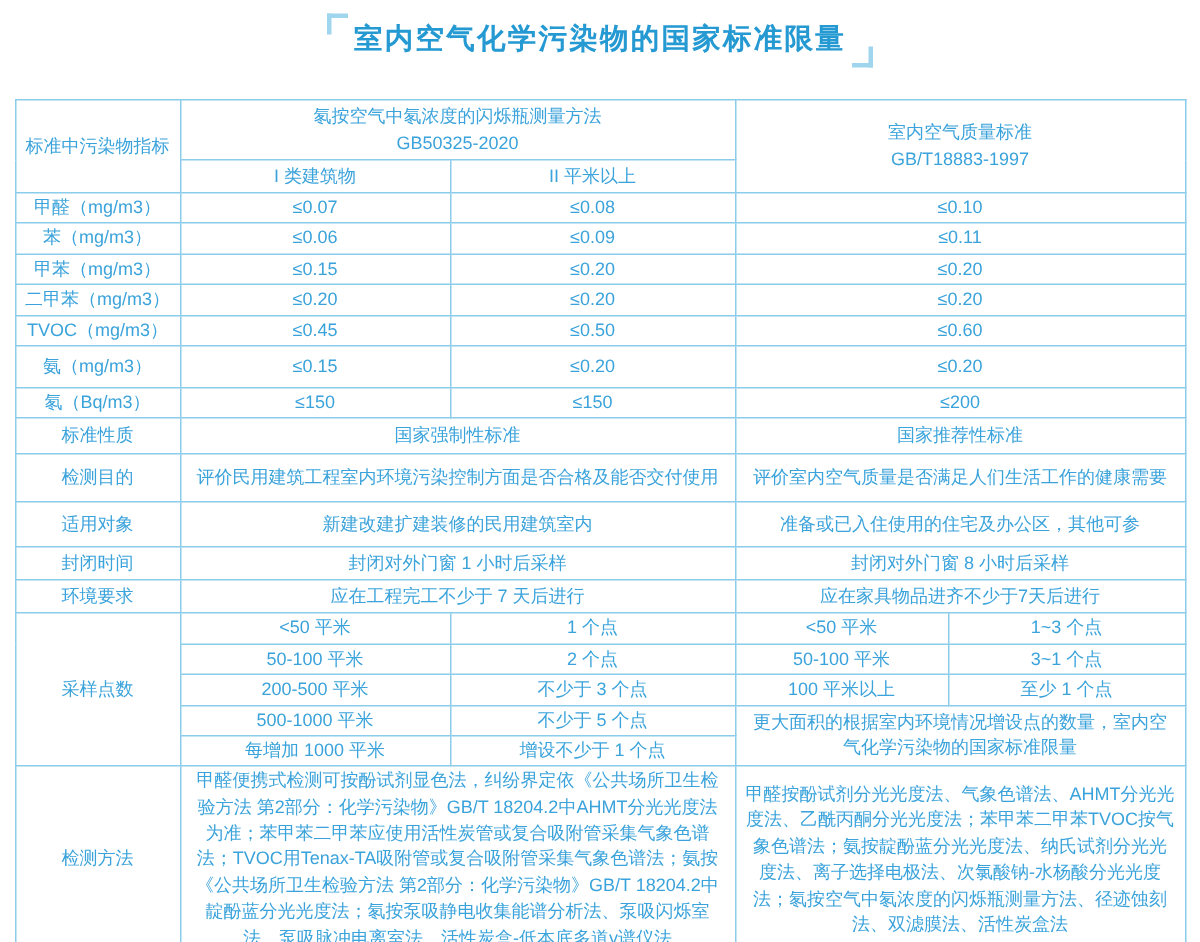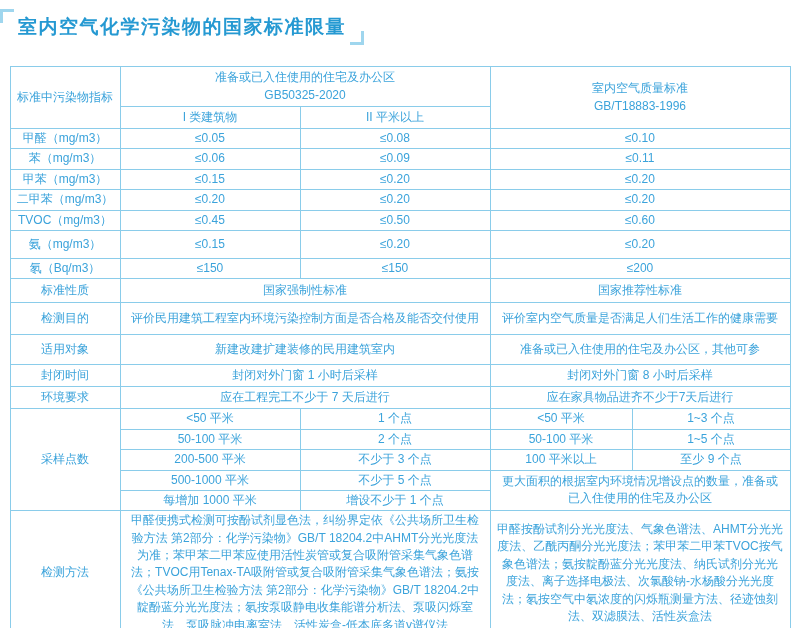--- a/index.html
+++ b/index.html
@@ -1,20 +1,20 @@
 <!DOCTYPE html>
 <html><head>
 <meta charset="utf-8">
 <style>
   html,body{margin:0;padding:0;}
   body{
     width:800px;height:628px;background:#ffffff;overflow:hidden;
     font-family:"Liberation Sans","DejaVu Sans",sans-serif;
   }
-  .title-wrap{height:52px;padding-top:14px;}
+  .title-wrap{height:52px;padding-top:14px;text-align:center;}
   .page-title{
     display:inline-block;font-size:19px;font-weight:bold;color:#2599d2;
     letter-spacing:1.5px;line-height:26px;
   }
   .br-tl{display:inline-block;width:11px;height:11px;border-top:3px solid #9fd6ee;
     border-left:3px solid #9fd6ee;vertical-align:top;margin-right:4px;margin-top:-5px;}
   .br-br{display:inline-block;width:11px;height:11px;border-bottom:3px solid #9fd6ee;
     border-right:3px solid #9fd6ee;vertical-align:bottom;margin-left:4px;margin-bottom:-5px;}
 
   table.std{
@@ -43,36 +43,36 @@
       <col style="width:180px">
       <col style="width:190px">
       <col style="width:142px">
       <col style="width:158px">
   </colgroup>
 
   <tbody>
       <tr style="height:40px">
     <td rowspan="2" class="hdr">标准中污染物指标</td>
     <td colspan="2" class="hdr">
-      <span>准备或已入住使用的住宅及办公区</span><br>
+      <span>氡按空气中氡浓度的闪烁瓶测量方法</span><br>
       <span>GB50325-2020</span>
     </td>
     <td colspan="2" rowspan="2" class="hdr">
       <span>室内空气质量标准</span><br>
-      <span>GB/T18883-1996</span>
+      <span>GB/T18883-1997</span>
     </td>
   </tr>
   <tr style="height:22px">
     <td class="hdr">I 类建筑物</td>
     <td class="hdr">II 平米以上</td>
   </tr>
 
   <tr style="height:14px">
     <td>甲醛（mg/m3）</td>
-    <td>≤0.05</td>
+    <td>≤0.07</td>
     <td>≤0.08</td>
     <td colspan="2" class="red">≤0.10</td>
   </tr>
   <tr style="height:20px">
     <td>苯（mg/m3）</td>
     <td>≤0.06</td>
     <td>≤0.09</td>
     <td colspan="2" class="red">≤0.11</td>
   </tr>
   <tr style="height:20px">
@@ -136,32 +136,32 @@
     <td rowspan="5">采样点数</td>
     <td>&lt;50 平米</td>
     <td>1 个点</td>
     <td>&lt;50 平米</td>
     <td>1~3 个点</td>
   </tr>
   <tr style="height:19px">
     <td>50-100 平米</td>
     <td>2 个点</td>
     <td>50-100 平米</td>
-    <td>1~5 个点</td>
+    <td>3~1 个点</td>
   </tr>
   <tr style="height:19px">
     <td>200-500 平米</td>
     <td>不少于 3 个点</td>
     <td>100 平米以上</td>
-    <td>至少 9 个点</td>
+    <td>至少 1 个点</td>
   </tr>
   <tr style="height:19px">
     <td>500-1000 平米</td>
     <td>不少于 5 个点</td>
-    <td colspan="2" rowspan="2" class="note-cell">更大面积的根据室内环境情况增设点的数量，准备或已入住使用的住宅及办公区</td>
+    <td colspan="2" rowspan="2" class="note-cell">更大面积的根据室内环境情况增设点的数量，室内空气化学污染物的国家标准限量</td>
   </tr>
   <tr style="height:19px">
     <td>每增加 1000 平米</td>
     <td>增设不少于 1 个点</td>
   </tr>
 
   <tr style="height:92px">
     <td>检测方法</td>
     <td colspan="2" class="para">甲醛便携式检测可按酚试剂显色法，纠纷界定依《公共场所卫生检验方法 第2部分：化学污染物》GB/T 18204.2中AHMT分光光度法为准；苯甲苯二甲苯应使用活性炭管或复合吸附管采集气象色谱法；TVOC用Tenax-TA吸附管或复合吸附管采集气象色谱法；氨按《公共场所卫生检验方法 第2部分：化学污染物》GB/T 18204.2中靛酚蓝分光光度法；氡按泵吸静电收集能谱分析法、泵吸闪烁室法、泵吸脉冲电离室法、活性炭盒-低本底多道γ谱仪法</td>
     <td colspan="2" class="para">甲醛按酚试剂分光光度法、气象色谱法、AHMT分光光度法、乙酰丙酮分光光度法；苯甲苯二甲苯TVOC按气象色谱法；氨按靛酚蓝分光光度法、纳氏试剂分光光度法、离子选择电极法、次氯酸钠-水杨酸分光光度法；氡按空气中氡浓度的闪烁瓶测量方法、径迹蚀刻法、双滤膜法、活性炭盒法</td>

